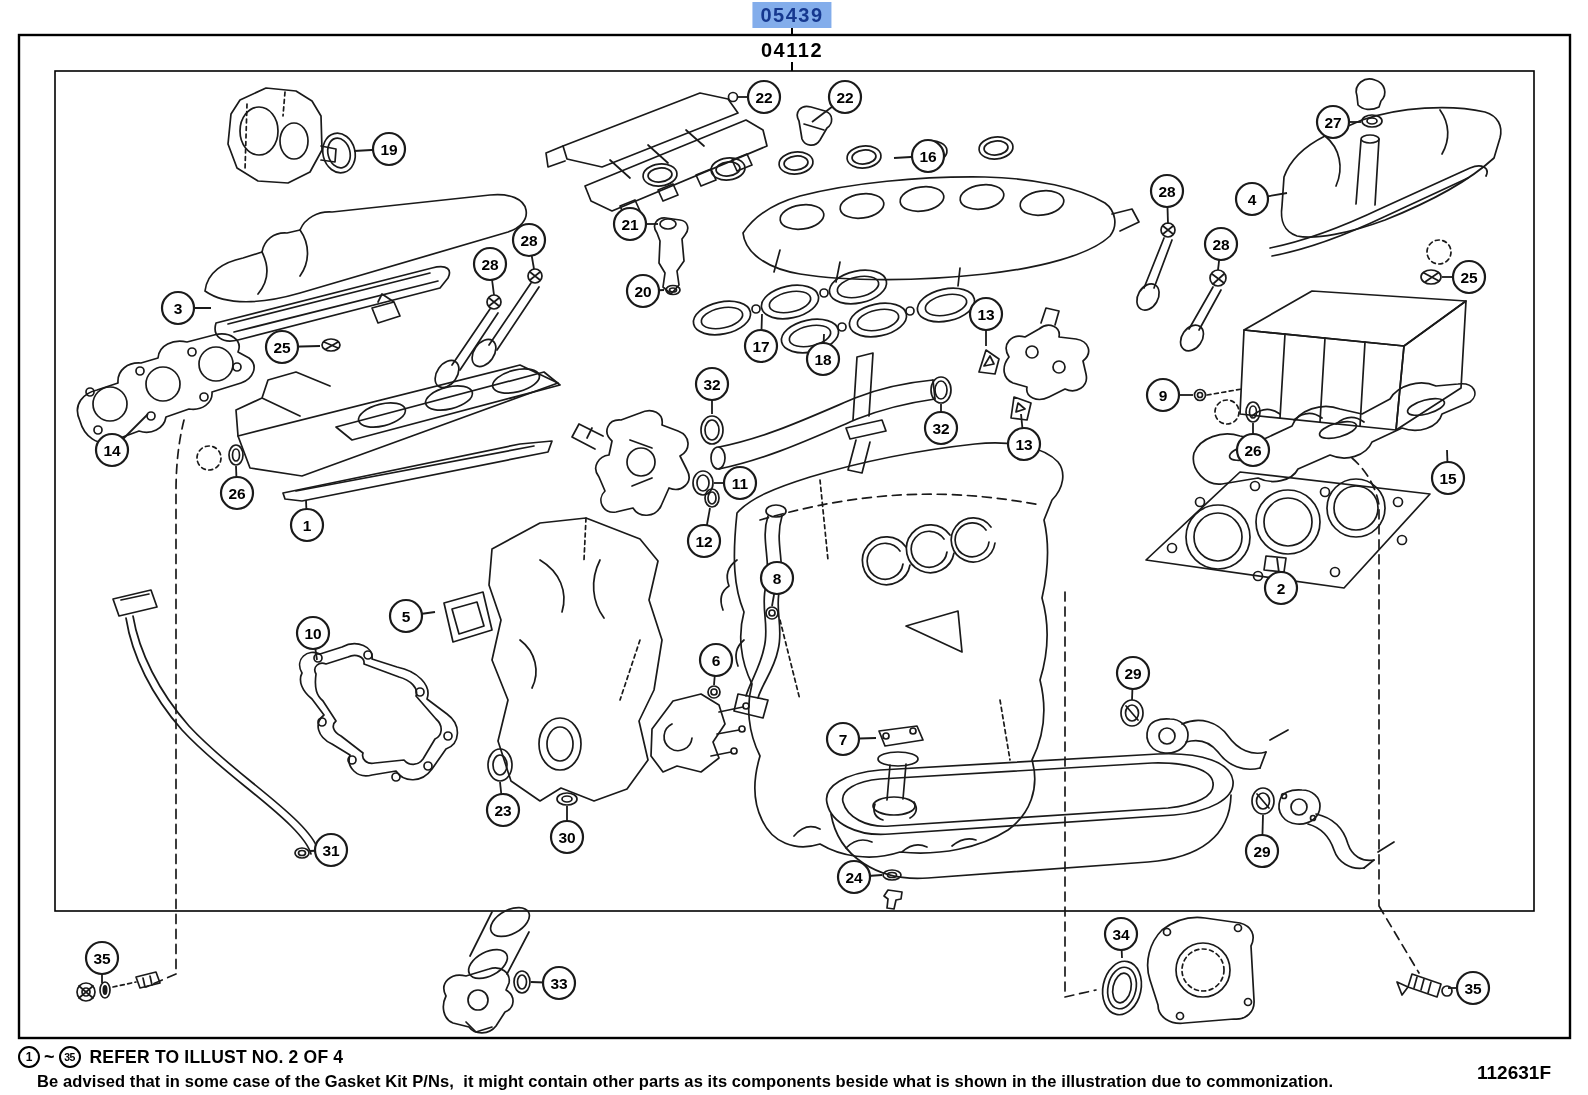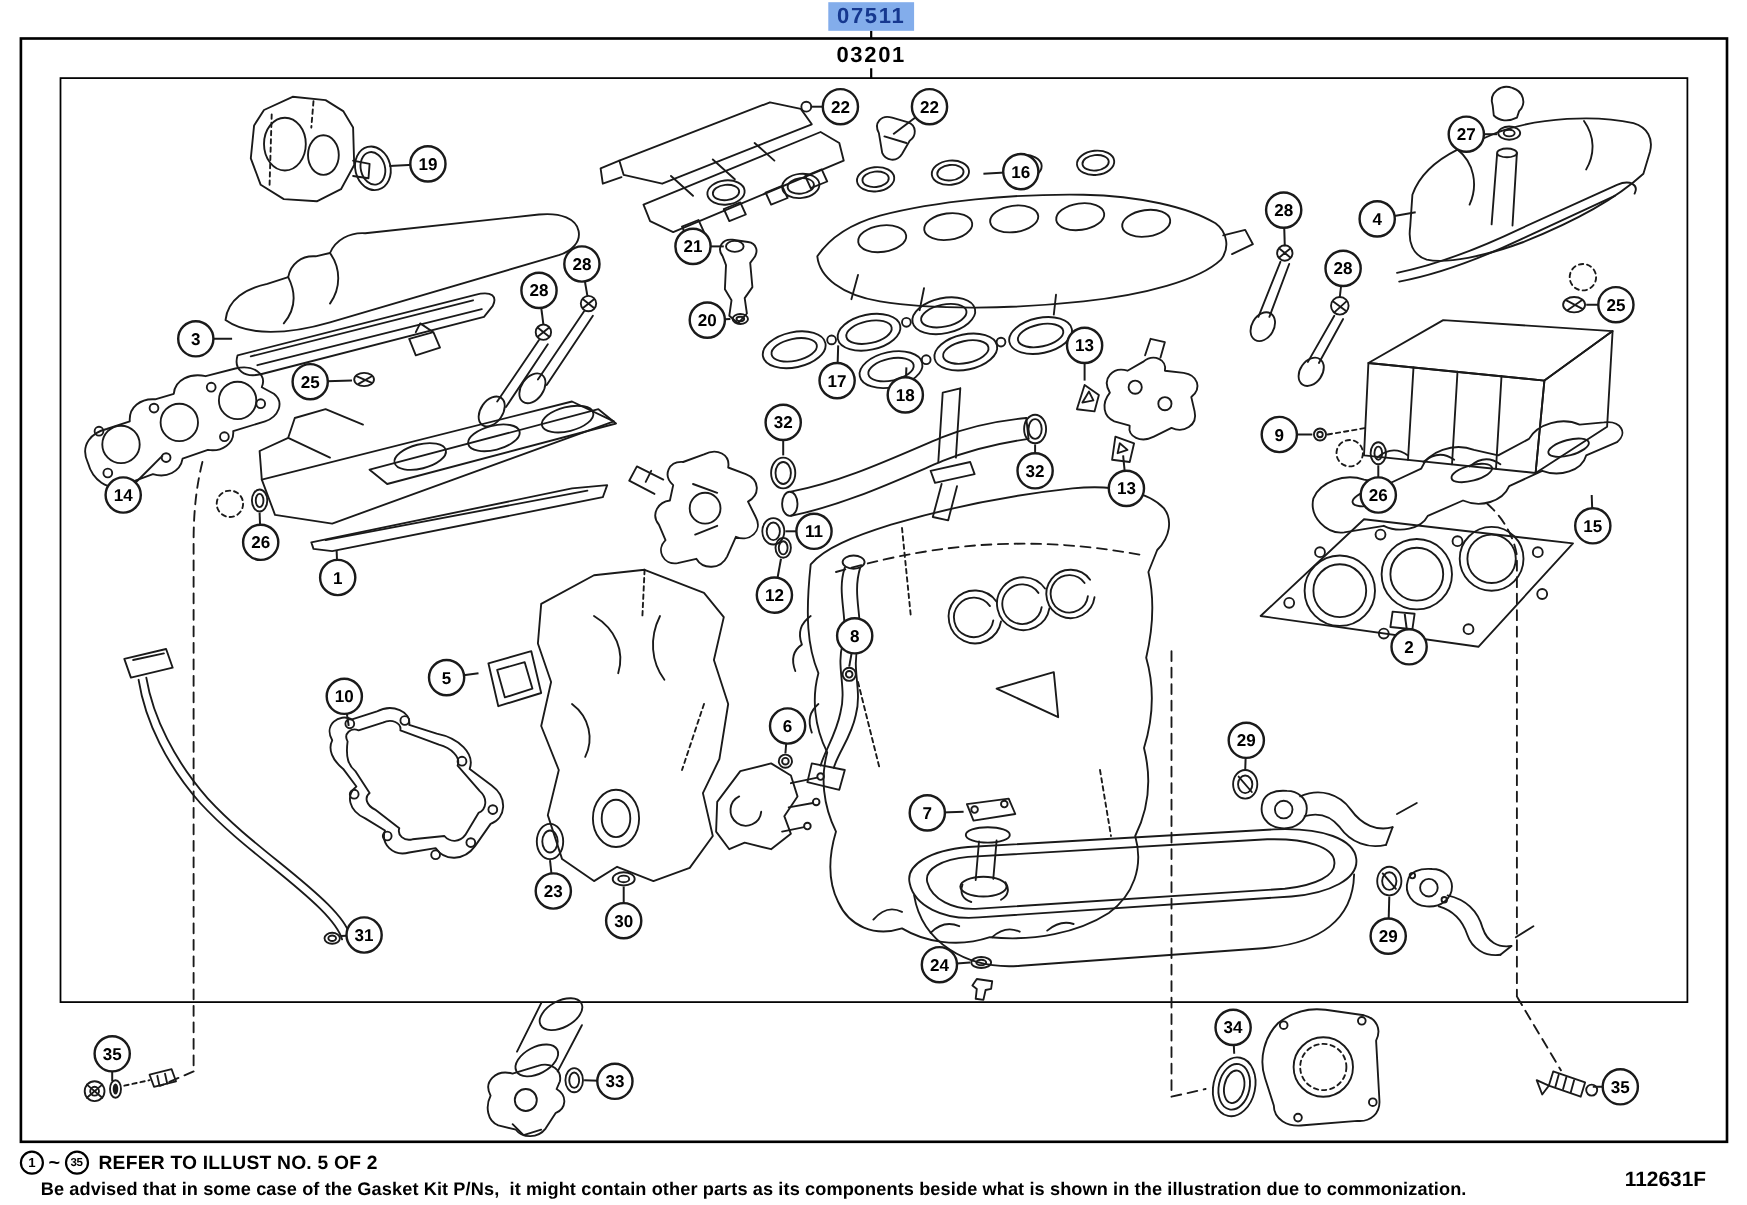--- a/index.html
+++ b/index.html
@@ -614,25 +614,25 @@
           <text x="102" y="963.5" class="bubble-num">35</text>
         </g>
         <g>
           <line x1="1473" y1="988" x2="1448" y2="988" class="leader"></line>
           <circle cx="1473" cy="988" r="16" class="bubble"></circle>
           <text x="1473" y="993.5" class="bubble-num">35</text>
         </g>
       </g>
 </svg>
 
-<div id="code-primary" class="code-label" style="background: rgb(131, 173, 235); color: rgb(22, 56, 143);">07511</div>
-<div id="code-secondary" class="code-label">03201</div>
+<div id="code-primary" class="code-label" style="background: rgb(131, 173, 235); color: rgb(22, 56, 143);">05439</div>
+<div id="code-secondary" class="code-label">04112</div>
 
 <div class="footer-line1">
   <span class="circled num-1">1</span>
   <span class="tilde">~</span>
   <span class="circled num-35">35</span>
-  <span class="ref-text">REFER TO ILLUST NO. 5 OF 2</span>
+  <span class="ref-text">REFER TO ILLUST NO. 2 OF 4</span>
 </div>
 <div class="footer-line2">Be advised that in some case of the Gasket Kit P/Ns,  it might contain other parts as its components beside what is shown in the illustration due to commonization.</div>
 <div class="figure-code">112631F</div>
 
 </div>
 
 </body></html>

